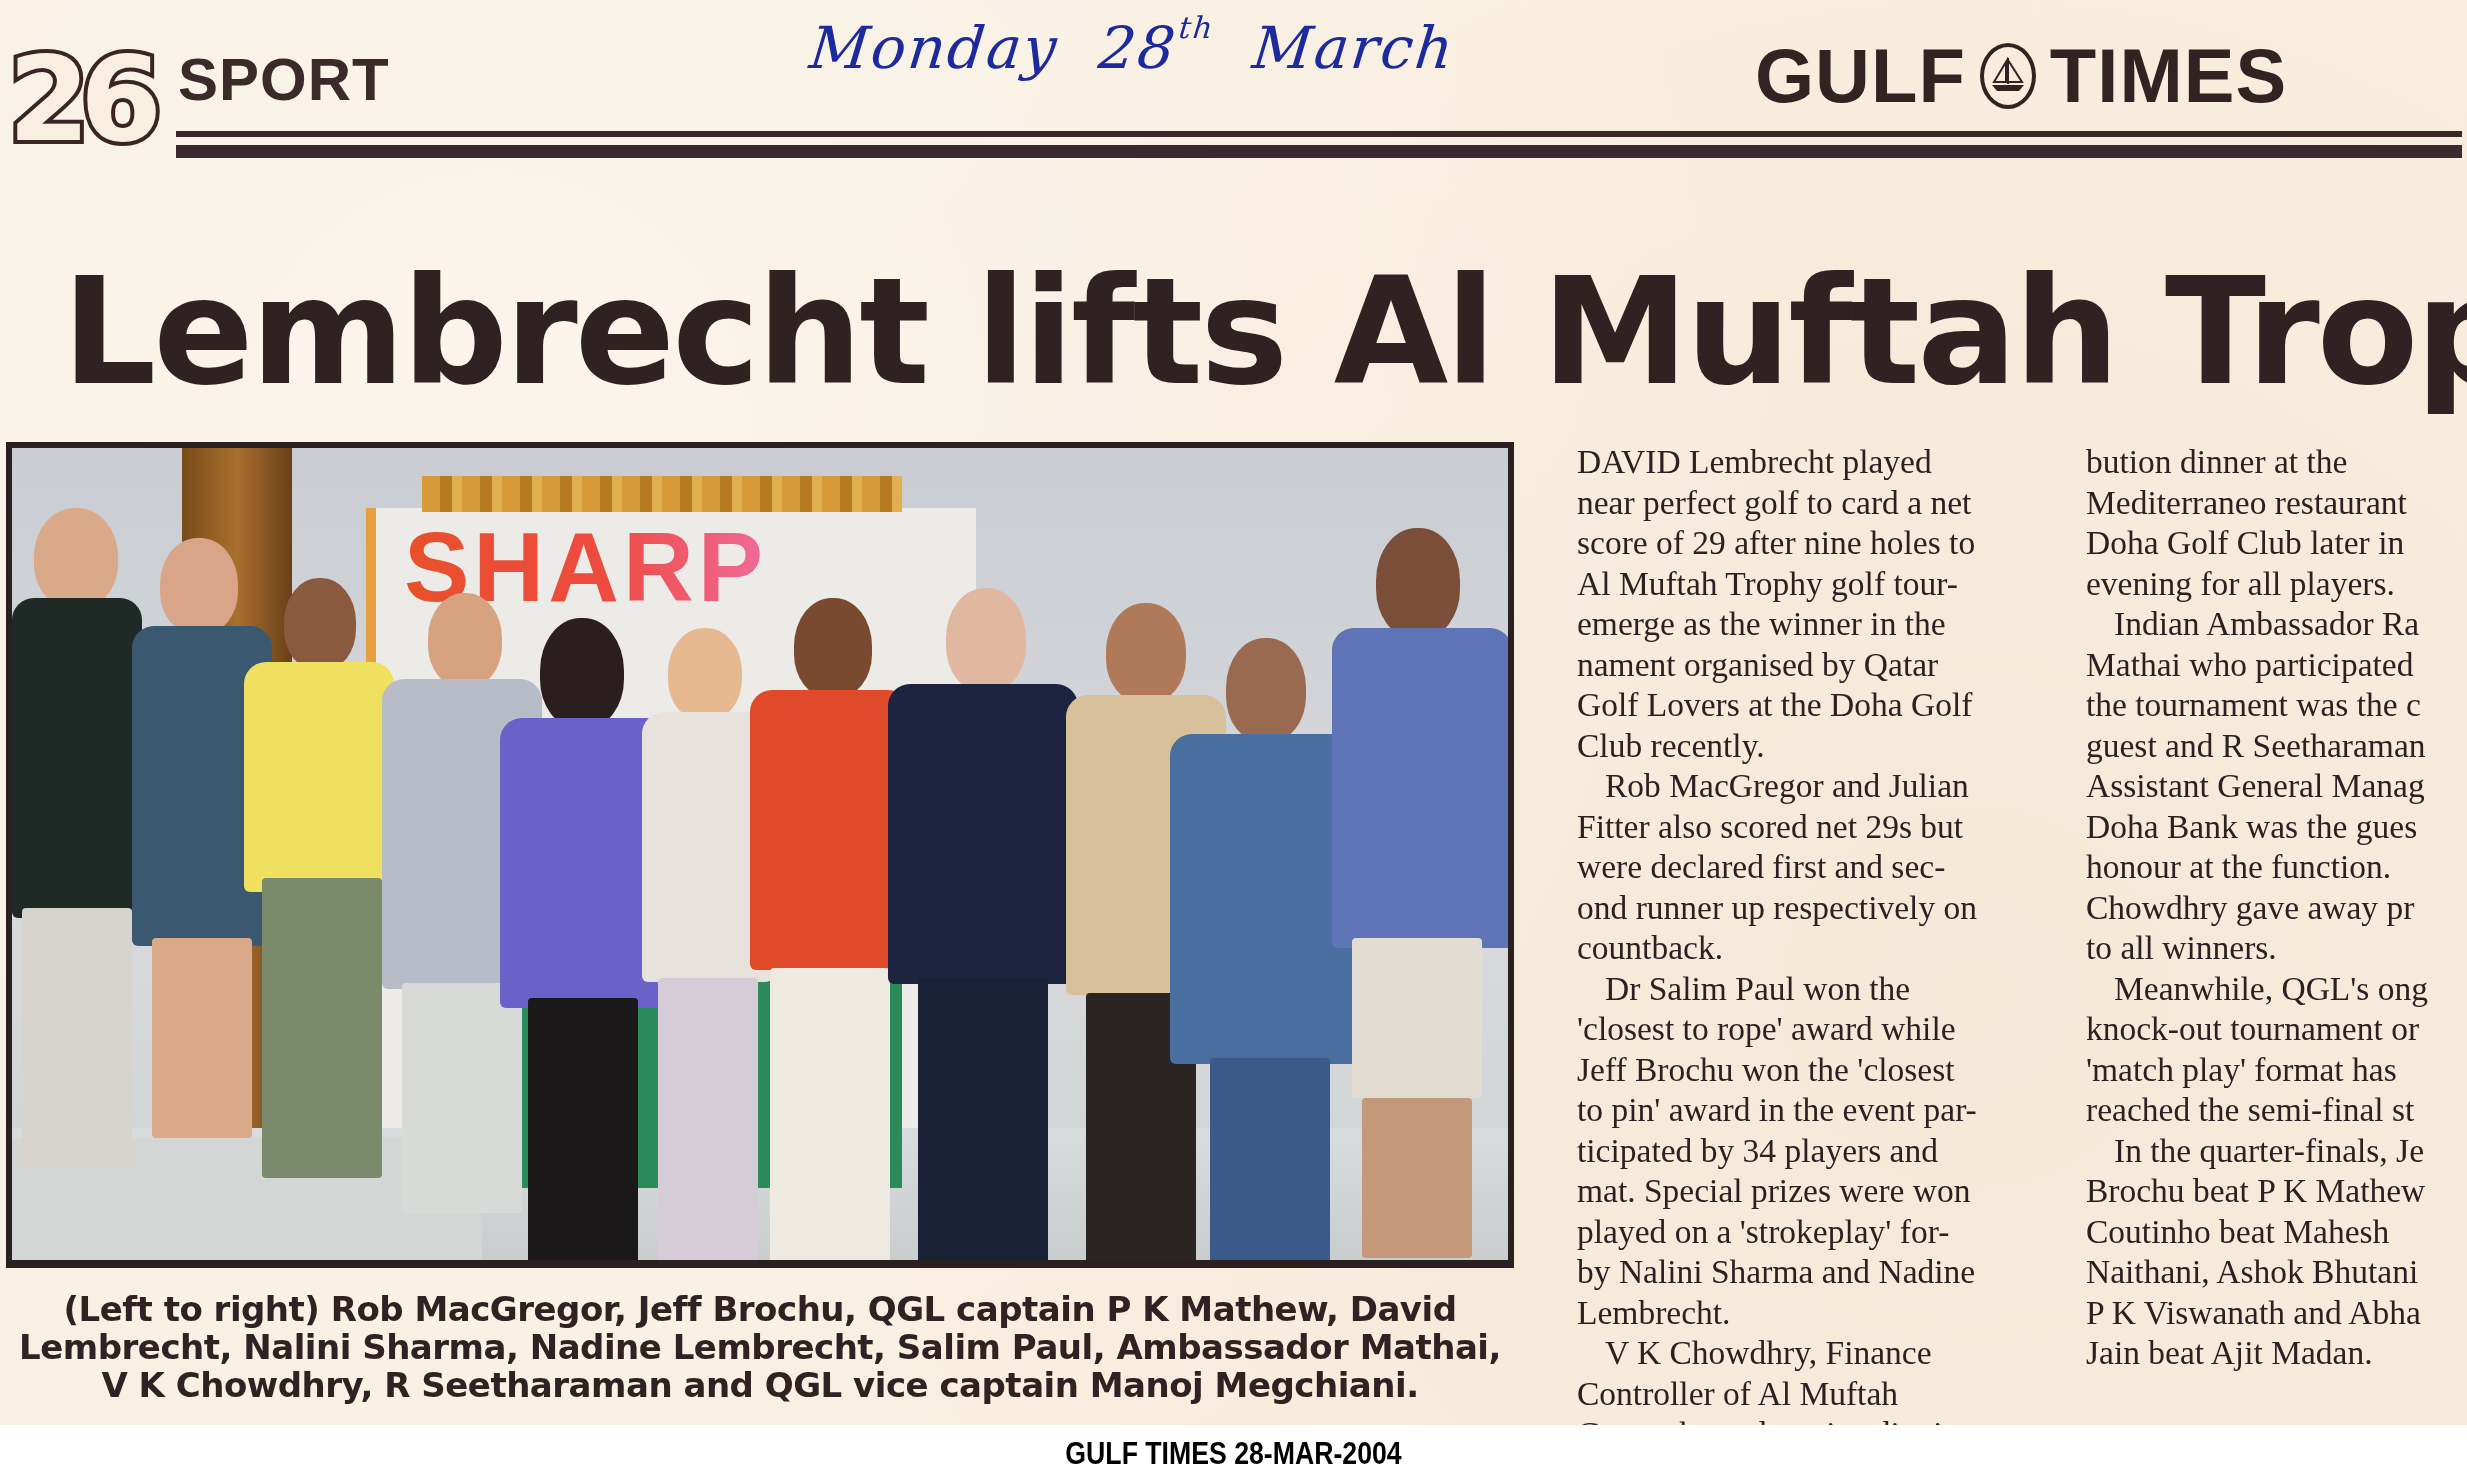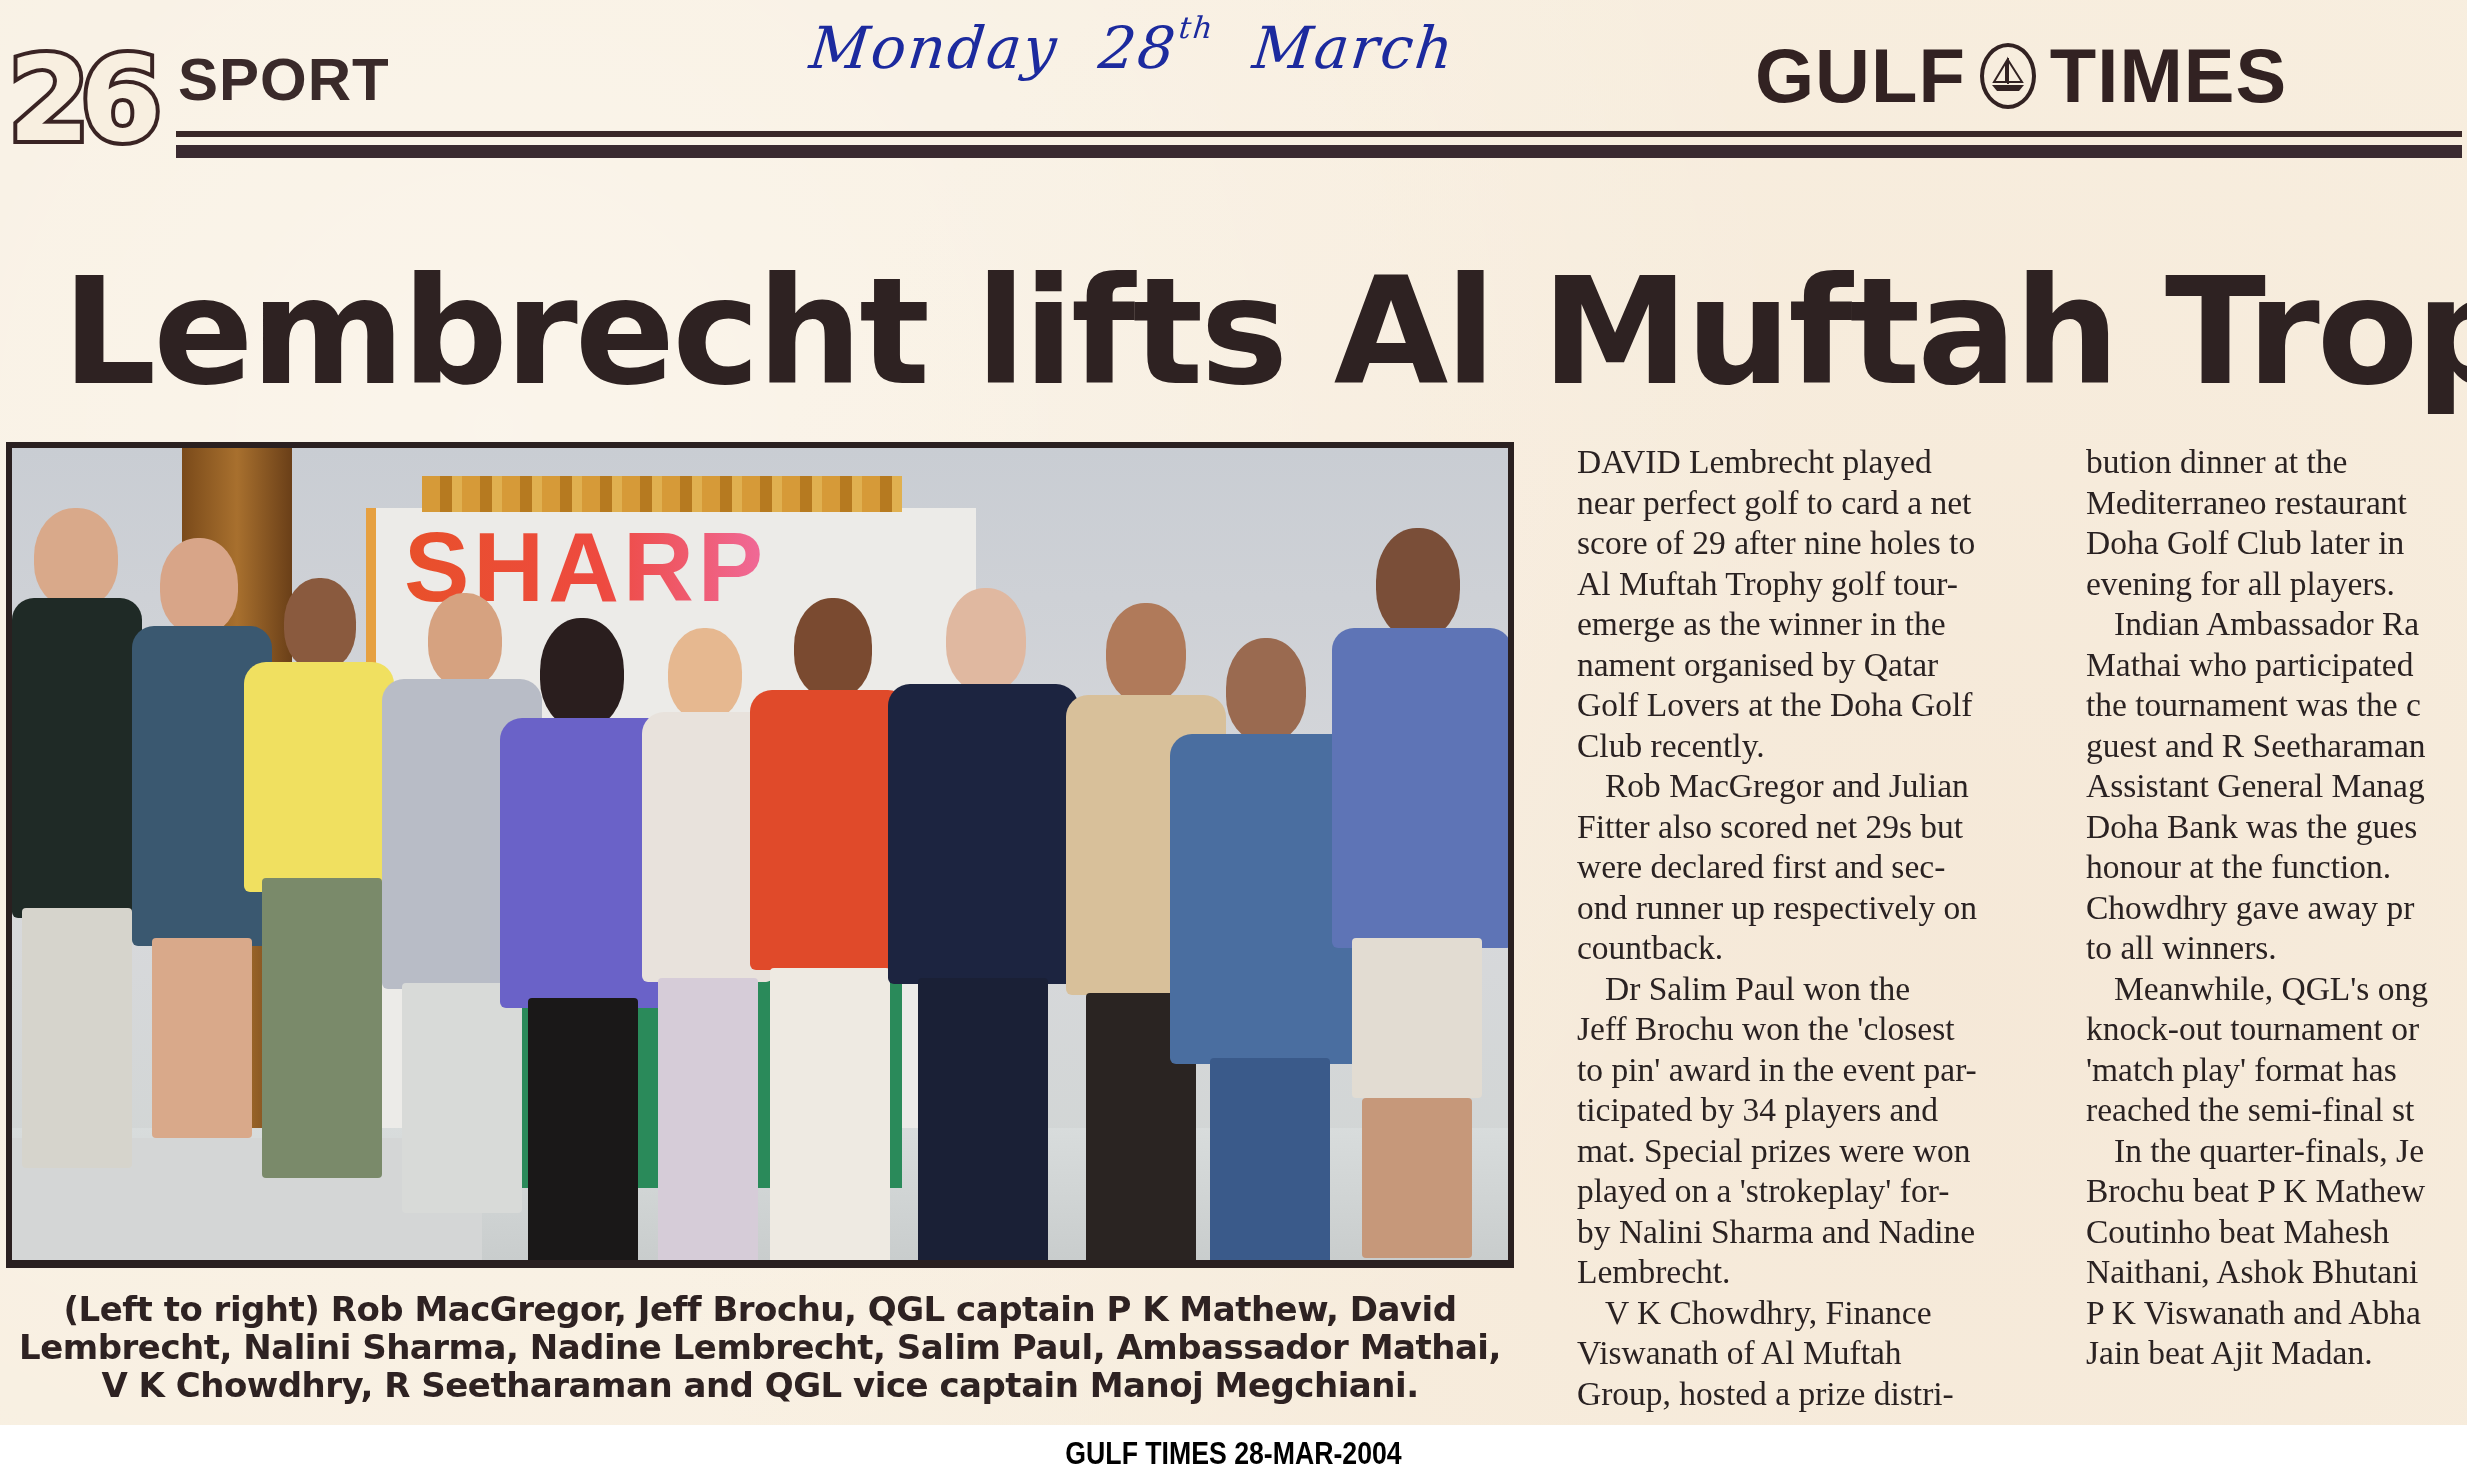--- a/index.html
+++ b/index.html
@@ -233,29 +233,30 @@
       <p>emerge as the winner in the</p>
       <p>nament organised by Qatar</p>
       <p>Golf Lovers at the Doha Golf</p>
       <p>Club recently.</p>
       <p class="indent">Rob MacGregor and Julian</p>
       <p>Fitter also scored net 29s but</p>
       <p>were declared first and sec-</p>
       <p>ond runner up respectively on</p>
       <p>countback.</p>
       <p class="indent">Dr Salim Paul won the</p>
+      <p>'closest to rope' award while</p>
       <p>Jeff Brochu won the 'closest</p>
       <p>to pin' award in the event par-</p>
       <p>ticipated by 34 players and</p>
       <p>mat. Special prizes were won</p>
       <p>played on a 'strokeplay' for-</p>
       <p>by Nalini Sharma and Nadine</p>
       <p>Lembrecht.</p>
       <p class="indent">V K Chowdhry, Finance</p>
-      <p>Viswanath of Al Muftah</p>
+      <p>Controller of Al Muftah</p>
       <p>Group, hosted a prize distri-</p>
     </div>
   <div class="col col-2" id="col2">
       <p>bution dinner at the</p>
       <p>Mediterraneo restaurant</p>
       <p>Doha Golf Club later in</p>
       <p>evening for all players.</p>
       <p class="indent">Indian Ambassador Ra</p>
       <p>Mathai who participated</p>
       <p>the tournament was the c</p>

